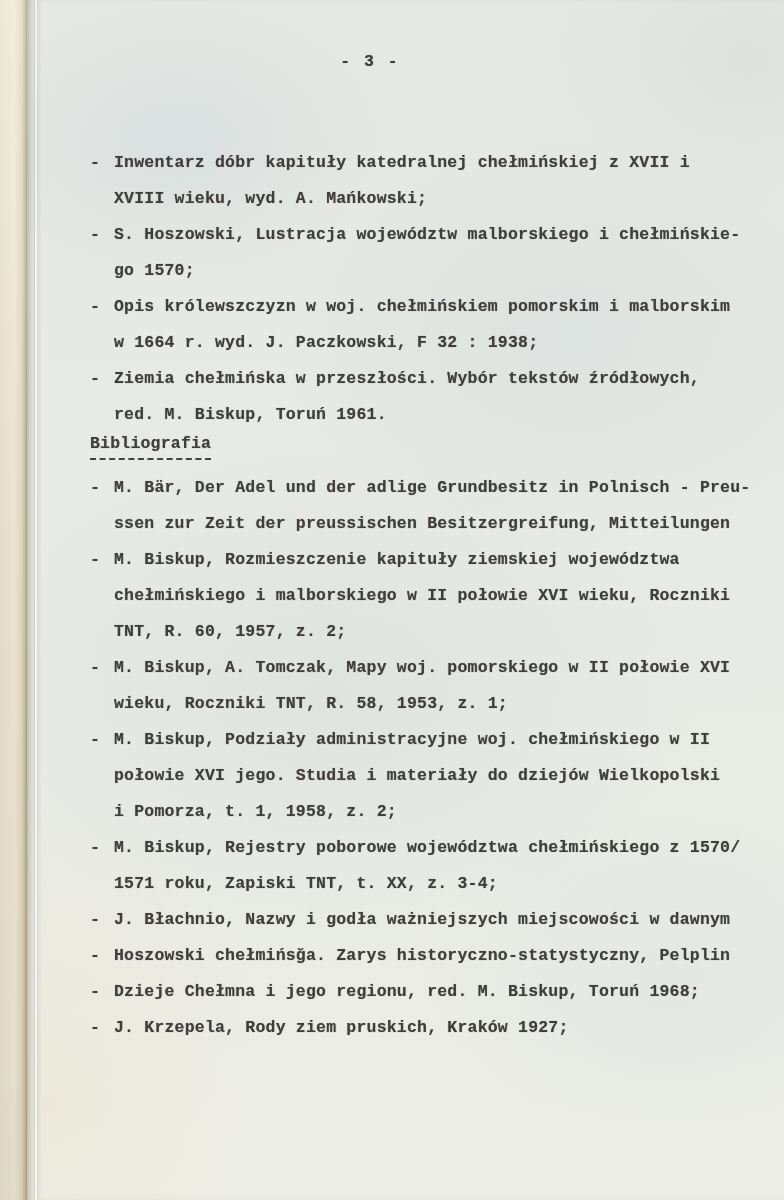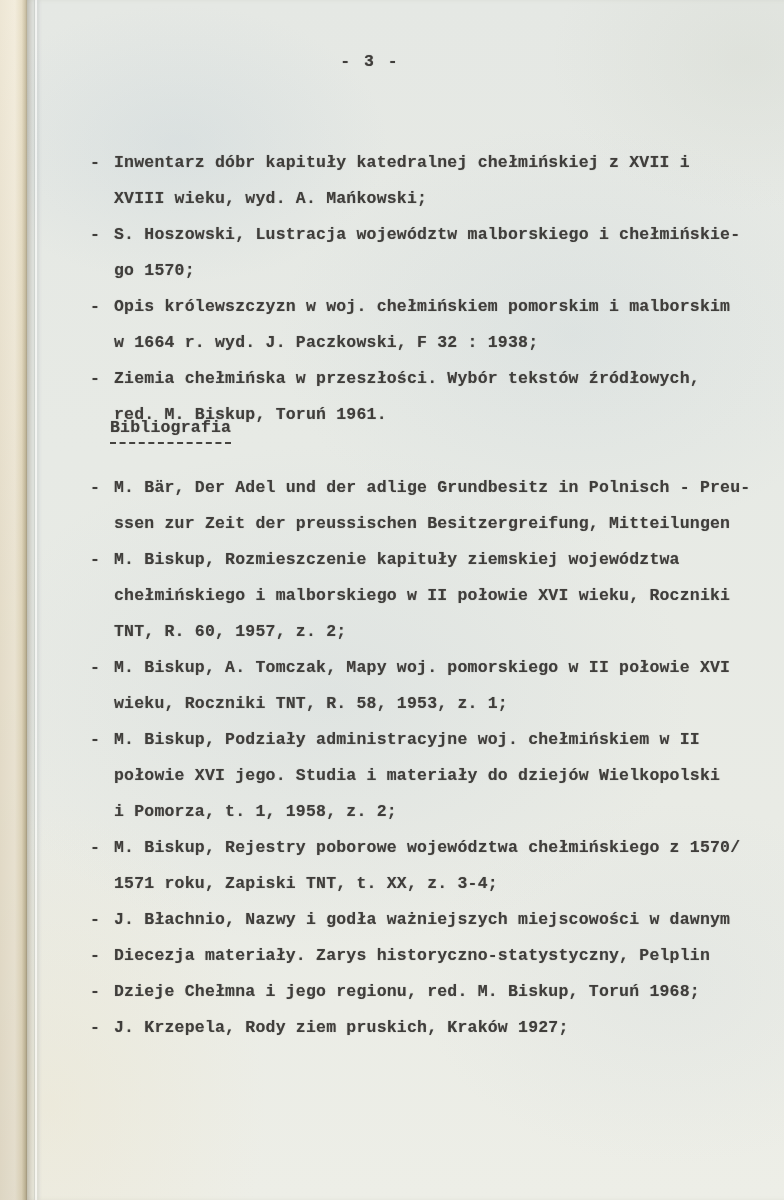--- a/index.html
+++ b/index.html
@@ -81,23 +81,22 @@
     height: 36px;
     line-height: 36px;
     white-space: pre;
   }
   .bullet {
     flex: 0 0 24px;
   }
   .txt { flex: 1 1 auto; }
   .heading {
     position: absolute;
-    top: 416px; left: 0;
+    top: 432px; left: 0;
     line-height: 24px;
-    margin-left: 20px;
   }
   .heading span {
     display: inline-block;
     border-bottom: 2px dashed #45433f;
     padding-bottom: 2px;
   }
 </style>
 </head>
 <body>
 
@@ -122,25 +121,25 @@
         <span>Bibliografia</span>
       </div>
       <div class="list" id="bibliography-list">
           <div class="line"><span class="bullet">-</span><span class="txt">M. Bär, Der Adel und der adlige Grundbesitz in Polnisch - Preu-</span></div>
           <div class="line"><span class="bullet"></span><span class="txt">ssen zur Zeit der preussischen Besitzergreifung, Mitteilungen</span></div>
           <div class="line"><span class="bullet">-</span><span class="txt">M. Biskup, Rozmieszczenie kapituły ziemskiej województwa</span></div>
           <div class="line"><span class="bullet"></span><span class="txt">chełmińskiego i malborskiego w II połowie XVI wieku, Roczniki</span></div>
           <div class="line"><span class="bullet"></span><span class="txt">TNT, R. 60, 1957, z. 2;</span></div>
           <div class="line"><span class="bullet">-</span><span class="txt">M. Biskup, A. Tomczak, Mapy woj. pomorskiego w II połowie XVI</span></div>
           <div class="line"><span class="bullet"></span><span class="txt">wieku, Roczniki TNT, R. 58, 1953, z. 1;</span></div>
-          <div class="line"><span class="bullet">-</span><span class="txt">M. Biskup, Podziały administracyjne woj. chełmińskiem w II</span></div>
+          <div class="line"><span class="bullet">-</span><span class="txt">M. Biskup, Podziały administracyjne woj. chełmińskiego w II</span></div>
           <div class="line"><span class="bullet"></span><span class="txt">połowie XVI jego. Studia i materiały do dziejów Wielkopolski</span></div>
           <div class="line"><span class="bullet"></span><span class="txt">i Pomorza, t. 1, 1958, z. 2;</span></div>
           <div class="line"><span class="bullet">-</span><span class="txt">M. Biskup, Rejestry poborowe województwa chełmińskiego z 1570/</span></div>
           <div class="line"><span class="bullet"></span><span class="txt">1571 roku, Zapiski TNT, t. XX, z. 3-4;</span></div>
           <div class="line"><span class="bullet">-</span><span class="txt">J. Błachnio, Nazwy i godła ważniejszych miejscowości w dawnym</span></div>
-          <div class="line"><span class="bullet">-</span><span class="txt">Diecezja materiały. Zarys historyczno-statystyczny, Pelplin</span></div>
+          <div class="line"><span class="bullet">-</span><span class="txt">Hoszowski chełmińsğa. Zarys historyczno-statystyczny, Pelplin</span></div>
           <div class="line"><span class="bullet">-</span><span class="txt">Dzieje Chełmna i jego regionu, red. M. Biskup, Toruń 1968;</span></div>
           <div class="line"><span class="bullet">-</span><span class="txt">J. Krzepela, Rody ziem pruskich, Kraków 1927;</span></div>
         </div>
     </div>
   </div>
 </div>
 
 </body></html>

